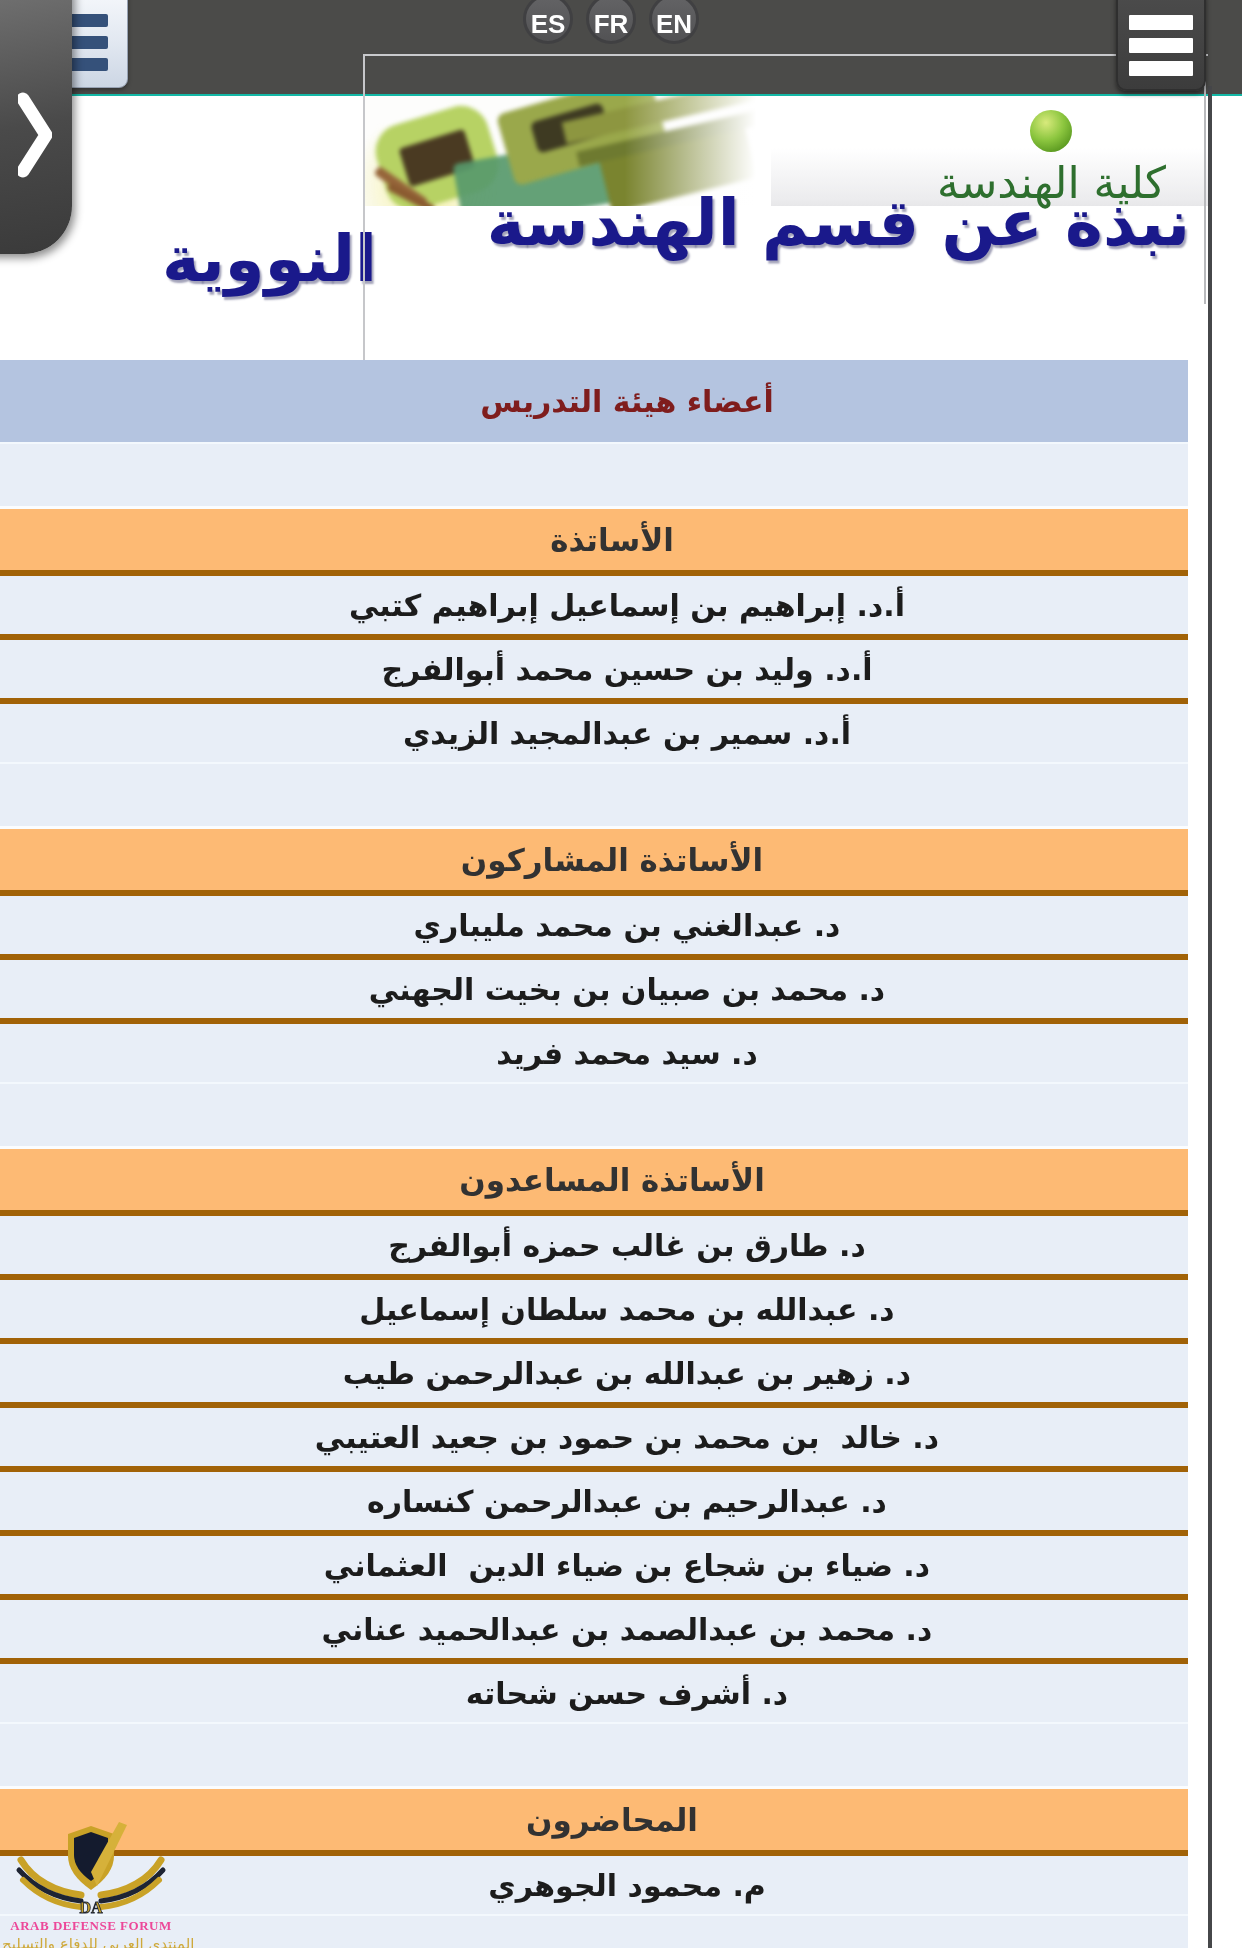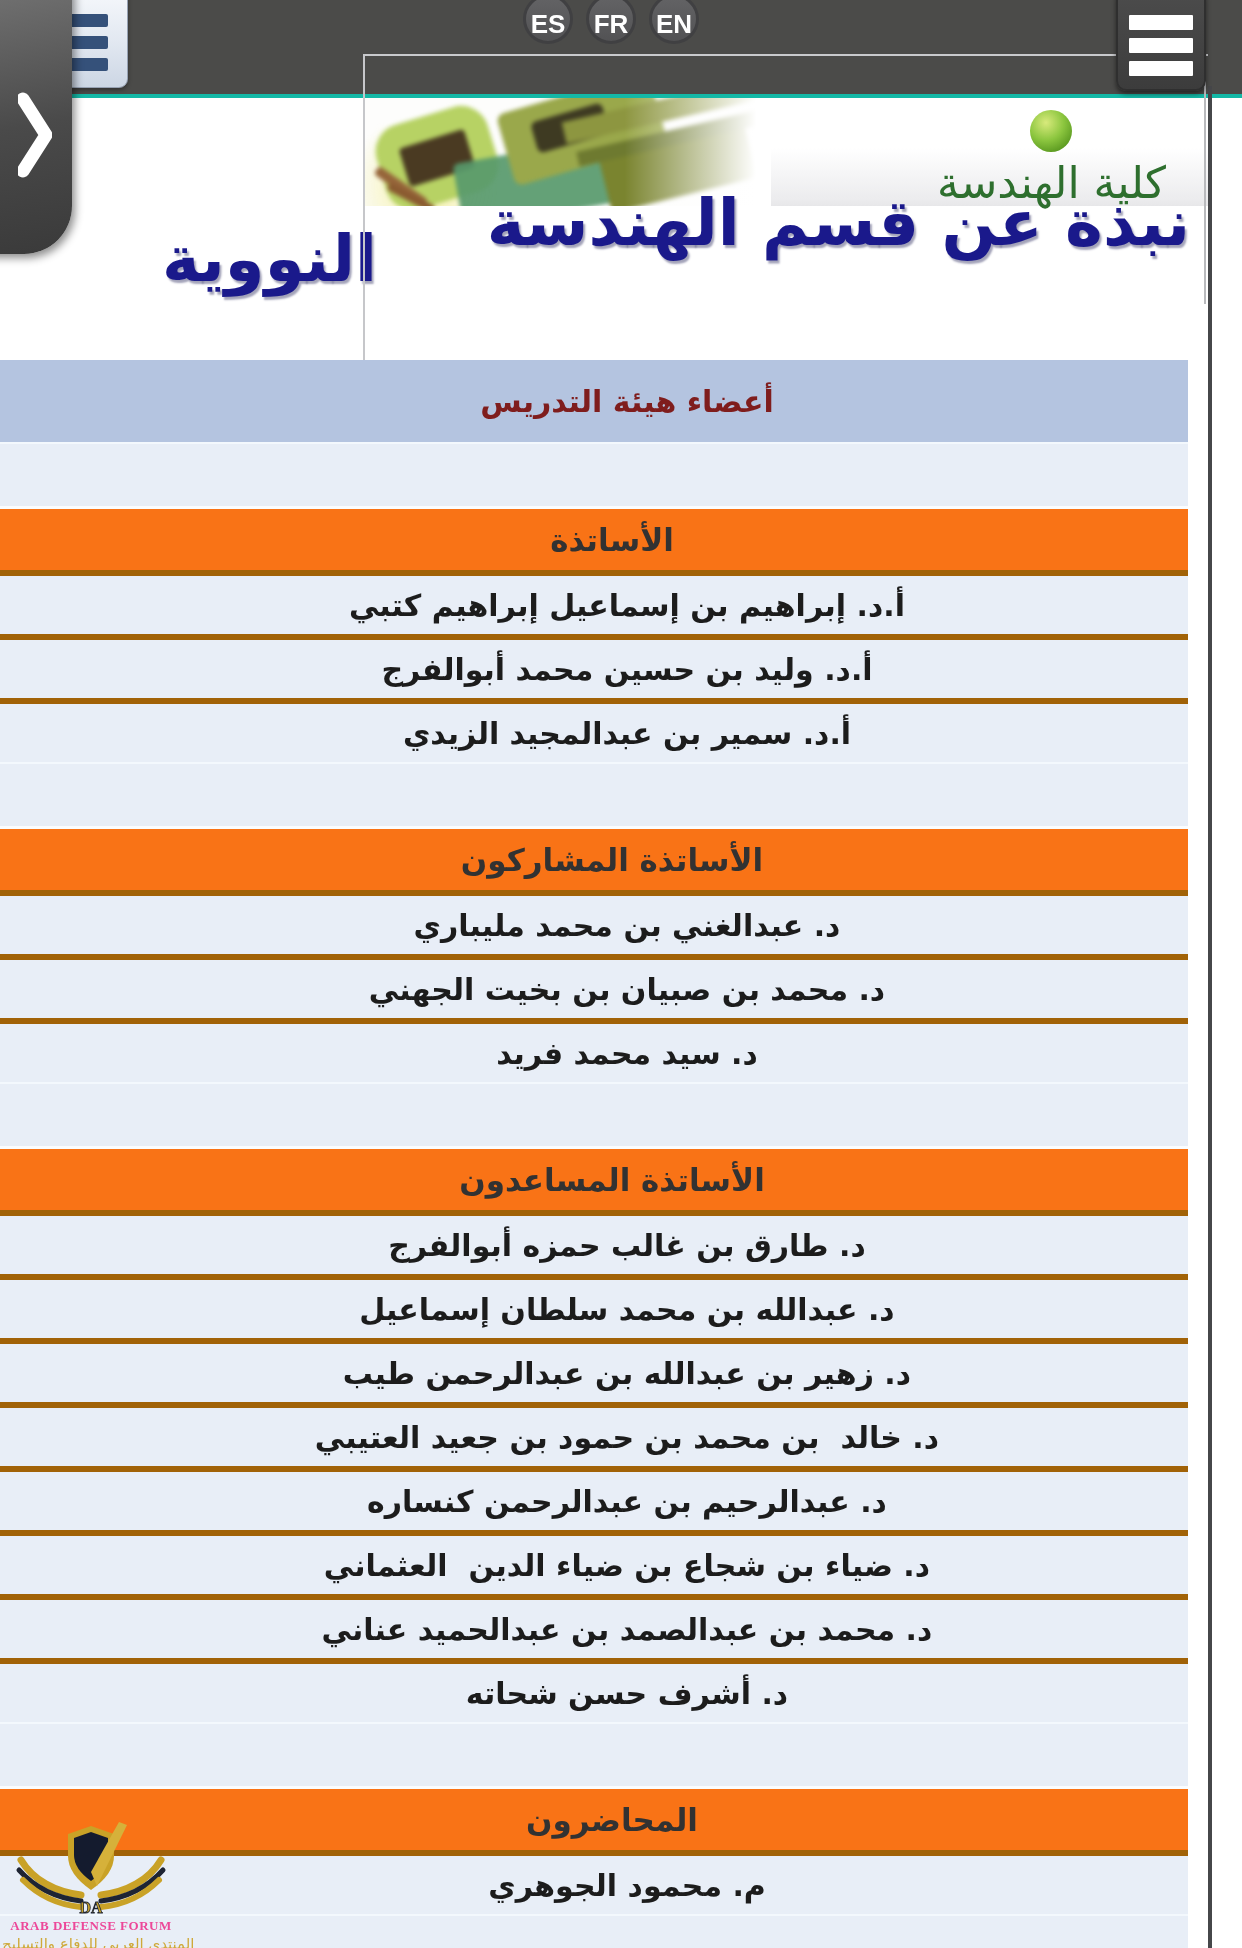--- a/index.html
+++ b/index.html
@@ -1,21 +1,21 @@
 <!DOCTYPE html>
 <html lang="ar"><head>
 <meta charset="utf-8">
 <style>
   html,body{margin:0;padding:0;background:#ffffff;}
   .page{position:relative;width:1242px;height:1948px;overflow:hidden;background:#ffffff;
         font-family:"DejaVu Sans",sans-serif;}
 
   
   .topbar{position:absolute;left:0;top:0;width:1242px;height:94px;background:#4b4b49;
-          border-bottom:4px solid #14b8a6;z-index:3;}
+          border-bottom:2px solid #14b8a6;z-index:3;}
   .lang-group{position:absolute;left:50%;top:-6px;transform:translateX(-50%);margin-left:-10px;
               display:flex;gap:13px;}
   .lang-btn{width:50px;height:50px;border-radius:50%;background:linear-gradient(180deg,#636365,#525254);
             border:3px solid #404042;color:#ffffff;font-family:"Liberation Sans",sans-serif;
             font-weight:bold;font-size:26px;display:flex;align-items:center;justify-content:center;
             padding:10px 0 0 0;box-sizing:border-box;cursor:pointer;}
 
   
   .panel-top{position:absolute;left:363px;top:54px;width:845px;height:2px;background:#c9cacd;z-index:4;}
   .panel-left{position:absolute;left:363px;top:54px;width:2px;height:306px;background:#c6c7ca;z-index:4;}
@@ -64,21 +64,21 @@
   .pt-main{position:absolute;right:52px;top:186px;font-size:64px;white-space:nowrap;
            text-shadow:2px 3px 2px rgba(25,25,80,.40);}
   .pt-tail{position:absolute;left:162px;top:222px;font-size:64px;white-space:nowrap;
            text-shadow:2px 3px 2px rgba(25,25,80,.40);}
 
   
   .faculty-table{position:absolute;left:0;top:360px;width:1188px;z-index:1;direction:rtl;}
   .row{box-sizing:border-box;display:flex;align-items:center;justify-content:center;
        padding-left:66px;white-space:pre;}
   .main-band{height:82px;background:#b4c4e0;color:#7f1d1d;font-size:30px;font-weight:bold;}
-  .band{height:64px;background:#f97316;color:#323232;font-size:31px;font-weight:bold;
+  .band{height:64px;background:#fdba74;color:#323232;font-size:31px;font-weight:bold;
         border-top:3px solid #fbfdff;padding-left:36px;}
   .member{height:64px;background:#e8eef7;color:#1c1c1c;font-size:30px;font-weight:bold;
           border-top:6px solid #a16207;}
   .spacer{height:64px;background:#e8eef7;border-top:2px solid #f3f8fd;}
 
   
   .drawer-handle{position:absolute;left:-36px;top:-30px;width:108px;height:284px;z-index:6;
                  border-radius:0 22px 48px 0;cursor:pointer;
                  background:linear-gradient(170deg,#787878 0%,#4a4a4a 55%,#3a3a3a 100%);
                  box-shadow:3px 4px 8px rgba(0,0,0,.45);}

